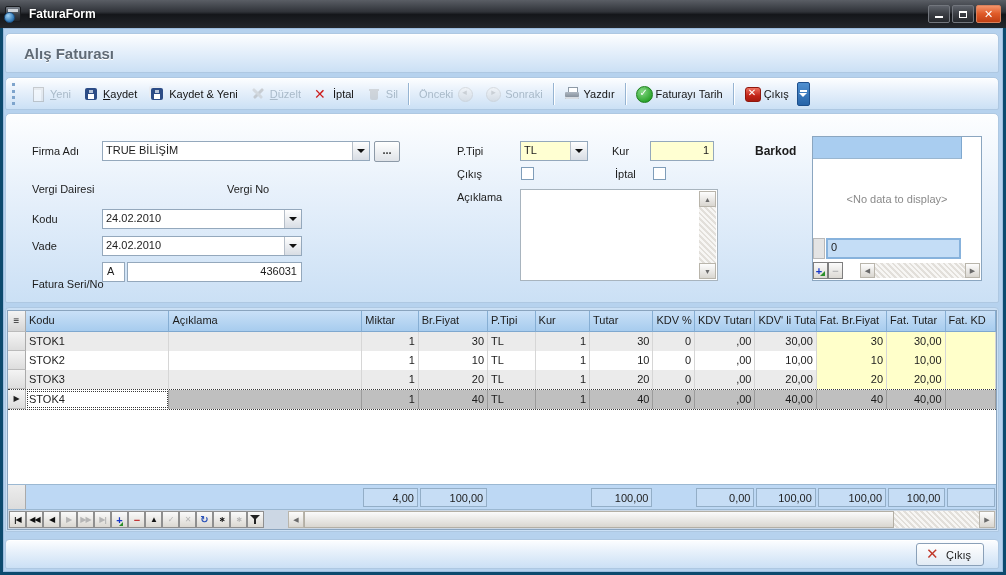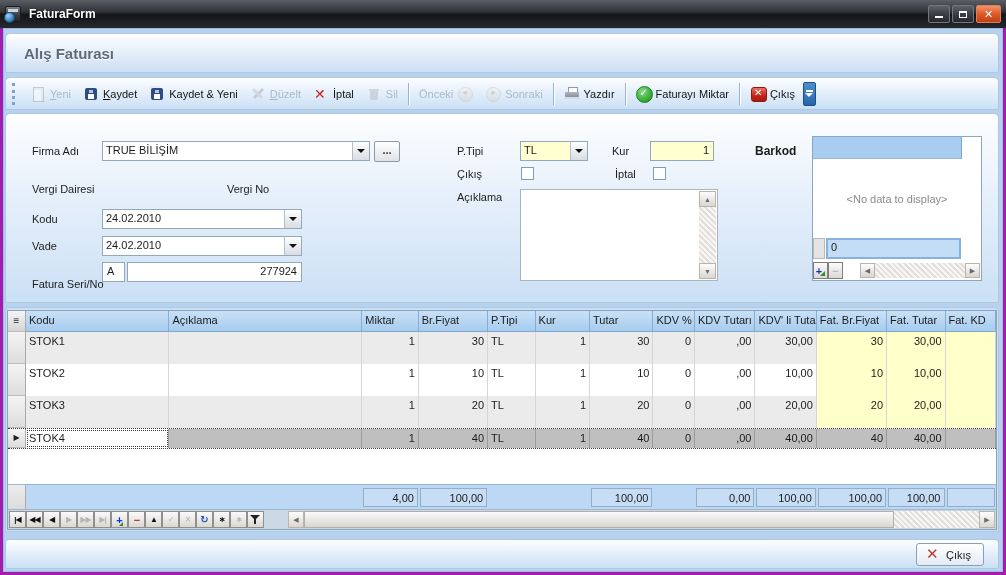--- a/index.html
+++ b/index.html
@@ -1,18 +1,18 @@
 <!DOCTYPE html>
 <html><head>
 <meta charset="utf-8">
 <style>
   * { margin:0; padding:0; box-sizing:border-box; }
   html,body { width:1006px; height:575px; overflow:hidden;
     font-family:"Liberation Sans","DejaVu Sans",sans-serif; font-size:11px; color:#1c1c1c; }
-  .window { position:relative; width:1006px; height:575px; background:#a21caf; }
+  .window { position:relative; width:1006px; height:575px; background:#0c4a6e; }
 
   
   .titlebar { position:absolute; top:0; left:0; right:0; height:28px;
     background:linear-gradient(#5a5e65,#303339 42%,#14161a 52%,#24272c);
     display:flex; align-items:center; padding:0 5px; }
   .app-icon { width:16px; height:16px; position:relative; flex:none;
     background:linear-gradient(#7b828c,#3a3f46 55%,#23262b); border:1px solid #191b1f; border-radius:2px; }
   .app-icon::before { content:""; position:absolute; left:2px; top:2px; right:2px; height:3px; background:#cfd4da; }
   .app-icon::after { content:""; position:absolute; left:-2px; bottom:-2px; width:9px; height:9px; border-radius:50%;
     background:radial-gradient(circle at 35% 30%, #9fd0f2, #2f77b5 70%); border:1px solid #1c4f80; }
@@ -132,21 +132,21 @@
   .grid-wrap { position:absolute; left:1px; top:278px; width:994px; height:225px;
     background:#cbe0f5; border:1px solid #aec8e2; border-radius:4px 4px 0 0; padding:2px 1px 1px; }
   .grid { width:100%; height:100%; background:#fff; border:1px solid #8aa4be; display:flex; flex-direction:column; overflow:hidden; }
   .grow { display:flex; flex:none; }
   .ghead { height:21px; }
   .gh { background:linear-gradient(#c9e0f7,#a7ccee); border-right:1px solid #86aed3; border-bottom:1px solid #7fa8cf;
     padding:3px 3px 0; white-space:nowrap; overflow:hidden; }
   .ind { width:18px; flex:none; background:linear-gradient(#f4f4f4,#dddddd); border-right:1px solid #aaa;
     border-bottom:1px solid #bbb; text-align:center; color:#222; }
   .ghead .ind { background:linear-gradient(#f4f4f4,#d5d5d5); font-size:10px; line-height:19px; }
-  .drow { height:32px; }
+  .drow { height:19px; }
   .gc { padding:3px 3px 0; white-space:nowrap; overflow:hidden; border-right:1px solid #d6d6d6; }
   .drow.odd .gc { background:#ebebeb; }
   .drow.even .gc { background:#fff; }
   .gc.yellow { background:#ffffca !important; }
   .drow.sel { border-top:1px dotted #3a3a3a; border-bottom:1px dotted #3a3a3a; height:21px; }
   .drow.sel .gc { background:#bfbfbf !important; border-right-color:#9c9c9c; }
   .drow.sel .gc.focus { background:#fff !important; outline:1px dotted #3a3a3a; outline-offset:-2px; }
   .drow.sel .ind { font-size:8px; line-height:18px; }
   .gfill { flex:1; background:#fff; border-left:19px solid #fff; }
   .gtotals { height:25px; background:#bdd8f4; border-top:1px solid #9bb8d2; align-items:center; }
@@ -241,21 +241,21 @@
             <span class="lbl">Sonraki</span>
           </span>
           <span class="tb-sep"></span>
           <span class="tb-btn">
             <span class="icn icn-printer-icon"></span>
             <span class="lbl">Yazdır</span>
           </span>
           <span class="tb-sep"></span>
           <span class="tb-btn">
             <span class="icn icn-check-circle-icon"></span>
-            <span class="lbl">Faturayı Miktar</span>
+            <span class="lbl">Faturayı Tarih</span>
           </span>
           <span class="tb-sep"></span>
           <span class="tb-btn">
             <span class="icn icn-exit-icon"></span>
             <span class="lbl">Çıkış</span>
           </span>
         </span>
       <span class="tb-overflow">
           <i></i>
           <b></b>
@@ -286,21 +286,21 @@
       <span class="flabel" style="left:26px;top:126px">Vade</span>
       <span class="combo" style="left:96px;top:122px;width:200px">
         <span class="val">24.02.2010</span>
         <span class="arrow">
             <i></i>
           </span>
       </span>
 
       <span class="flabel" style="left:26px;top:164px">Fatura Seri/No</span>
       <span class="tbox" style="left:96px;top:148px;width:23px">A</span>
-      <span class="tbox right" style="left:121px;top:148px;width:175px">277924</span>
+      <span class="tbox right" style="left:121px;top:148px;width:175px">436031</span>
 
       <span class="flabel" style="left:451px;top:31px">P.Tipi</span>
       <span class="combo yellow" style="left:514px;top:27px;width:68px">
         <span class="val">TL</span>
         <span class="arrow">
             <i></i>
           </span>
       </span>
       <span class="flabel" style="left:606px;top:31px">Kur</span>
       <span class="tbox yellow right" style="left:644px;top:27px;width:64px">1</span>

